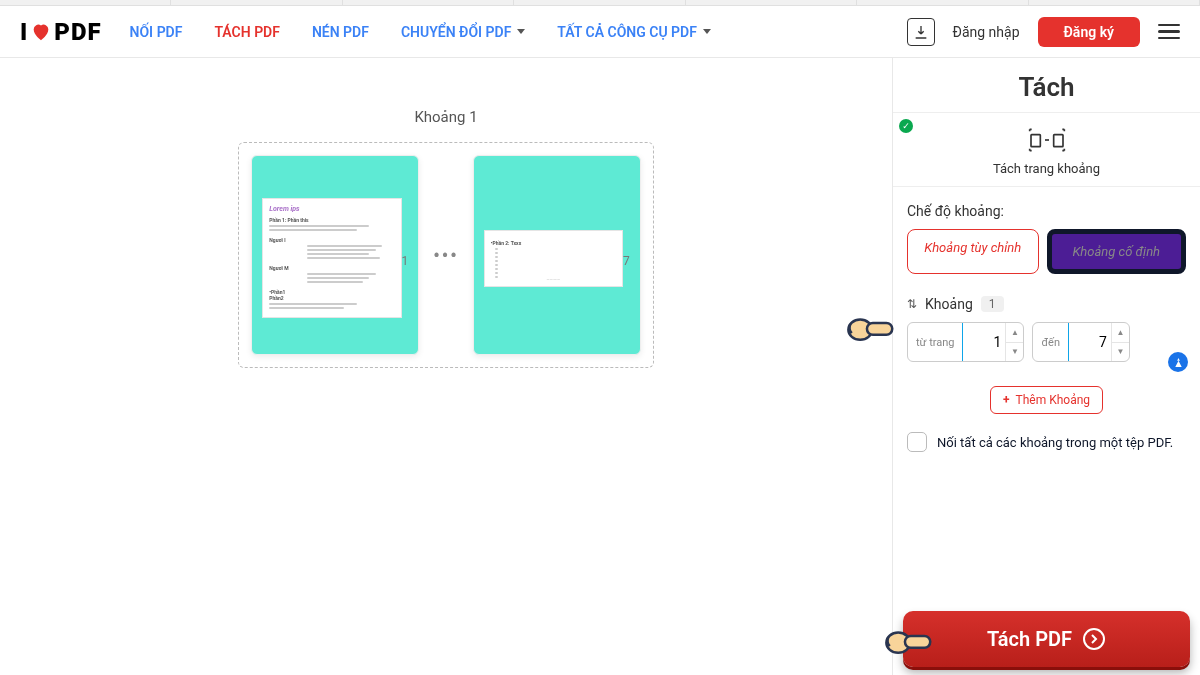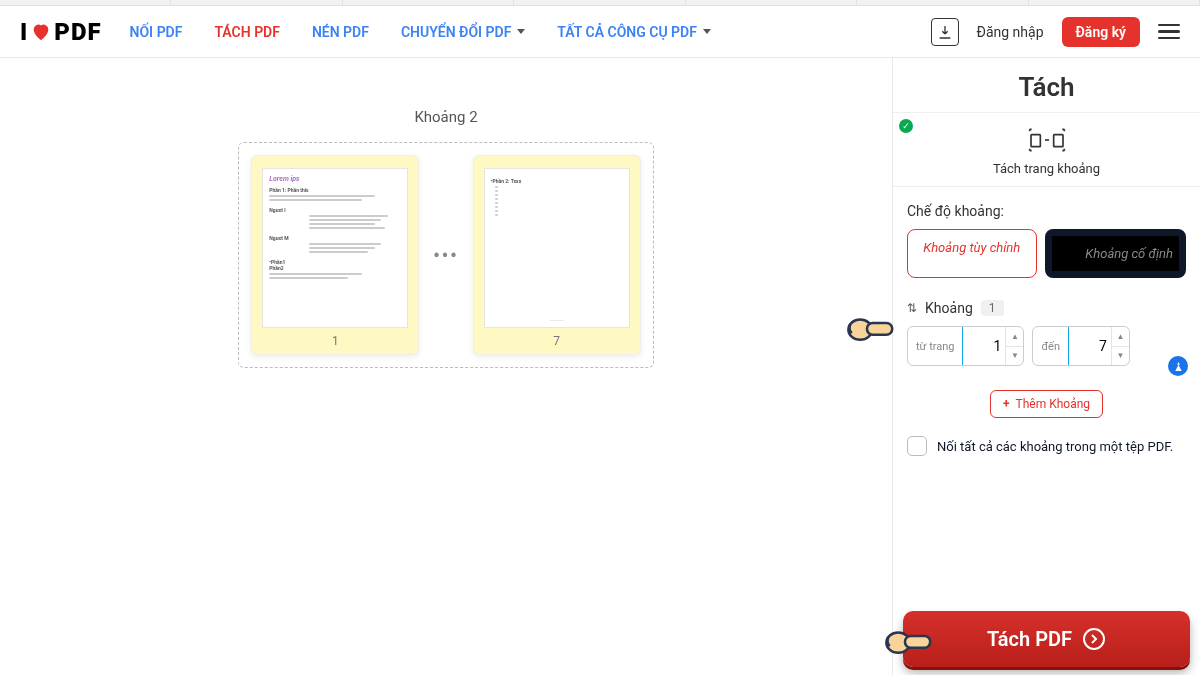--- a/index.html
+++ b/index.html
@@ -11,50 +11,50 @@
 .topnav { height: 52px; display: flex; align-items: center; padding: 0 20px; border-bottom: 1px solid #e8e8e8; gap: 28px; }
 .logo { display: flex; align-items: center; gap: 2px; font-weight: 900; font-size: 24px; letter-spacing: 1px; }
 .logo .heart { color: #e5322d; display: inline-flex; }
 .nav-links { display: flex; gap: 32px; font-size: 14px; font-weight: 600; }
 .nav-link { color: #3b82f6; cursor: pointer; display: flex; align-items: center; gap: 4px; }
 .nav-link.active { color: #e5322d; }
 .chev { width: 0; height: 0; border-left: 4px solid transparent; border-right: 4px solid transparent; border-top: 5px solid #555; margin-left: 2px; }
 .topnav-right { margin-left: auto; display: flex; align-items: center; gap: 18px; }
 .dl-icon { width: 28px; height: 28px; border: 1.5px solid #333; border-radius: 4px; display: flex; align-items: center; justify-content: center; cursor: pointer; }
 .login-link { font-size: 14px; color: #333; cursor: pointer; }
-.signup-btn { background: #e5322d; color: #fff; padding: 7px 14px; border-radius: 6px; font-size: 14px; font-weight: 600; cursor: pointer; border: none; }
+.signup-btn { background: #e5322d; color: #fff; padding: 7px 26px; border-radius: 6px; font-size: 14px; font-weight: 600; cursor: pointer; border: none; }
 .menu-btn { display: flex; flex-direction: column; gap: 4px; cursor: pointer; }
 .menu-btn span { display: block; width: 22px; height: 2.5px; background: #333; border-radius: 2px; }
 
 .main { display: flex; height: 617px; }
 .canvas { flex: 1; padding-top: 50px; display: flex; flex-direction: column; align-items: center; }
 .range-title { font-size: 15px; color: #555; margin-bottom: 16px; }
 .range-box { border: 1.5px dashed #bbb; border-radius: 6px; padding: 12px; display: flex; align-items: center; gap: 14px; }
-.page-card { width: 168px; height: 200px; background: #fef9c3; border: 1px solid #eee; border-radius: 6px; box-shadow: 0 2px 6px rgba(0,0,0,0.08); display: flex; flex-direction: column; align-items: center; padding: 12px 10px 6px; }
+.page-card { width: 168px; height: 200px; background: #5eead4; border: 1px solid #eee; border-radius: 6px; box-shadow: 0 2px 6px rgba(0,0,0,0.08); display: flex; flex-direction: row; align-items: center; padding: 12px 10px 6px; }
 .page-inner { flex: 1; width: 100%; background: #fff; border: 1px solid #e5e5e5; position: relative; padding: 6px; font-size: 4px; color: #999; overflow: hidden; }
 .page-inner .heading { font-size: 7px; color: #a970c8; font-weight: bold; font-style: italic; margin-bottom: 4px; }
 .page-inner .lines span { display: block; height: 2px; background: #ccc; margin: 2px 0; border-radius: 1px; }
 .page-inner .sect { font-size: 5px; color: #555; margin: 3px 0 1px; font-weight: bold; }
 .page-num { font-size: 12px; color: #777; margin-top: 6px; }
 .dots { color: #888; font-size: 18px; font-weight: bold; letter-spacing: 2px; }
 
 .sidebar { width: 308px; border-left: 1px solid #e8e8e8; display: flex; flex-direction: column; position: relative; }
 .sidebar-title { text-align: center; font-size: 26px; font-weight: 600; color: #333; padding: 14px 0 10px; }
 .tab-row { display: flex; border-bottom: 1px solid #eee; border-top: 1px solid #eee; }
 .split-tab { flex: 1; text-align: center; padding: 12px 6px 10px; cursor: pointer; font-size: 13px; color: #333; position: relative; }
 .split-tab.inactive { color: #aaa; background: #fafafa; border-left: 1px solid #eee; }
 .tab-icon { display: block; margin: 0 auto 6px; }
 .check-circle { position: absolute; left: 6px; top: 6px; width: 14px; height: 14px; border-radius: 50%; background: #0aa84f; display: flex; align-items: center; justify-content: center; color: #fff; font-size: 9px; }
 
 .controls { padding: 16px 14px; }
 .label-mode { font-size: 14px; color: #333; margin-bottom: 10px; }
 .mode-row { display: flex; gap: 8px; margin-bottom: 22px; }
 .mode-btn { flex: 1; padding: 10px 6px; border-radius: 8px; font-size: 13px; text-align: center; cursor: pointer; font-style: italic; }
 .mode-btn.sel { border: 1.5px solid #e5322d; color: #e5322d; background: #fff; }
-.mode-btn.unsel { border: 7px solid #0f172a; background: #000000; color: #888; text-align: right; }
+.mode-btn.unsel { border: 5px solid #0f172a; background: #4c1d95; color: #888; }
 .range-row-label { font-size: 14px; color: #333; display: flex; align-items: center; gap: 8px; margin-bottom: 10px; }
 .range-row-label .badge { background: #f0f0f0; color: #666; padding: 1px 8px; border-radius: 4px; font-size: 12px; }
 .sort-icn { font-size: 12px; color: #555; }
 
 .input-row { display: flex; gap: 8px; position: relative; }
 .in-grp { display: flex; border: 1px solid #ccc; border-radius: 6px; overflow: hidden; height: 40px; }
 .in-grp .lbl { font-size: 11px; color: #888; padding: 0 8px; display: flex; align-items: center; border-right: 1px solid #0ea5e9; }
 .in-grp input { border: none; width: 42px; text-align: right; font-size: 14px; padding-right: 4px; outline: none; }
 .in-grp .spinners { width: 18px; display: flex; flex-direction: column; border-left: 1px solid #e5e5e5; }
 .in-grp .spinners span { flex: 1; display: flex; align-items: center; justify-content: center; color: #888; font-size: 8px; cursor: pointer; }
@@ -120,21 +120,21 @@
     <div class="menu-btn">
         <span></span>
         <span></span>
         <span></span>
       </div>
   </div>
 </div>
 
 <div class="main">
   <div class="canvas">
-    <div class="range-title">Khoảng 2</div>
+    <div class="range-title">Khoảng 1</div>
     <div class="range-box">
       <div class="page-card">
         <div class="page-inner">
           <div class="heading">Lorem ips</div>
           <div class="sect">Phần 1: Phần this</div>
           <div class="lines">
               <span style="width:80%"></span>
               <span style="width:70%"></span>
             </div>
           <div class="sect" style="margin-top:6px">Ngươi l</div>

